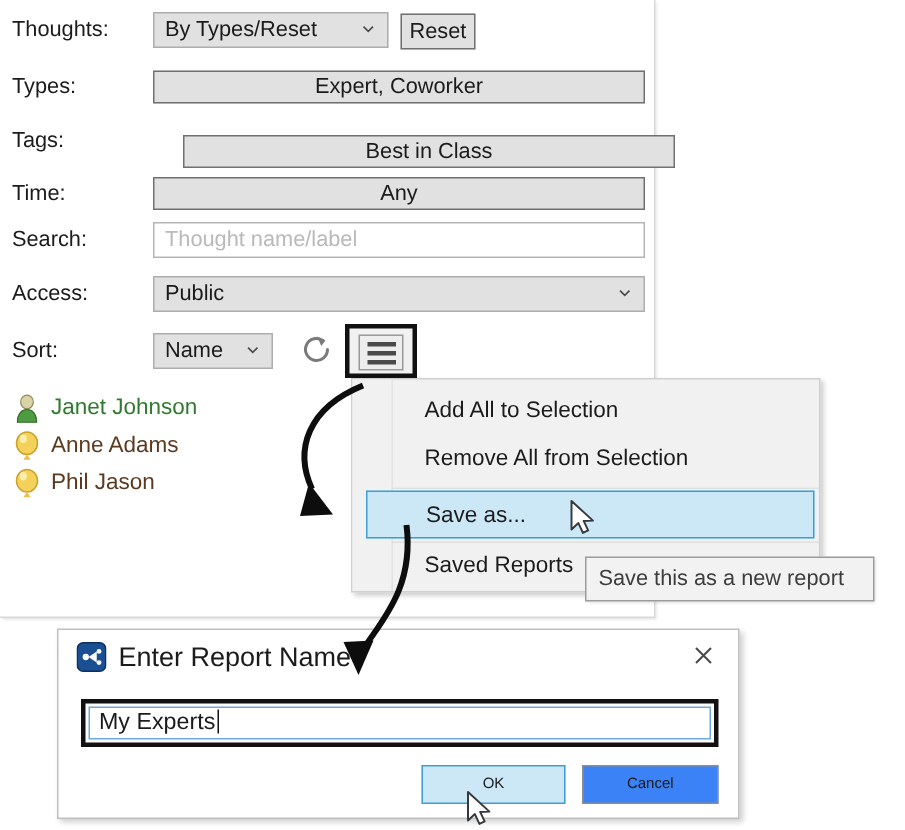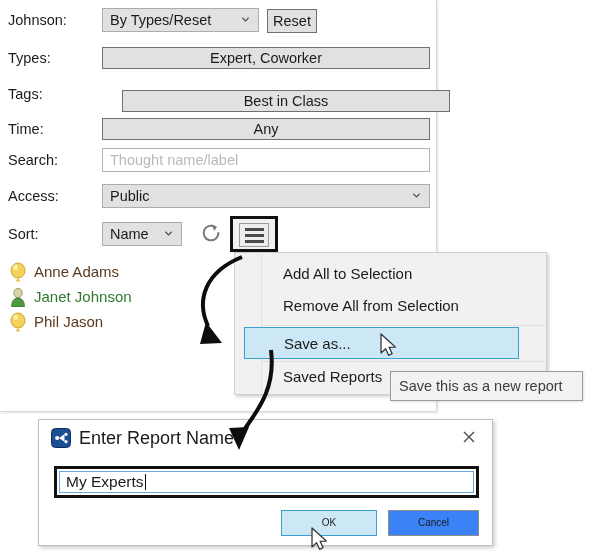--- a/index.html
+++ b/index.html
@@ -79,21 +79,21 @@
   }
   #context-menu .gutter{
     position:absolute;left:0;top:0;width:26px;height:100%;
     background:#f1f1f1;border-right:1px solid #e2e2e2;
   }
   .menu-item{
     position:absolute;left:26px;width:285px;height:32px;line-height:32px;
     font-size:15px;color:#1b1b1b;padding-left:22px;box-sizing:border-box;
   }
   .menu-item.highlight{
-    left:9px;width:275px;
+    left:9px;width:299px;
     background:#cce8f7;border:1px solid #3c9fd4;padding-left:39px;
   }
   .menu-sep{
     position:absolute;left:26px;width:285px;height:1px;background:#e0e0e0;
   }
 
   
   #tooltip{
     position:absolute;left:390px;top:371px;width:193px;height:30px;
     background:#f2f2f2;border:1px solid #9b9b9b;
@@ -137,21 +137,21 @@
 
   
   #overlay{position:absolute;left:0;top:0;width:603px;height:553px;pointer-events:none;}
 </style>
 </head>
 <body>
 
 <div id="filter-panel">
 
   <div class="row" style="top:6px;">
-    <span class="row-label">Johnson:</span>
+    <span class="row-label">Thoughts:</span>
     <div class="ctl combo" style="left:102px;top:2px;width:157px;">
       <span>By Types/Reset</span>
       <svg class="chev" viewBox="0 0 10 10">
         <path d="M1.5 3.5 L5 7 L8.5 3.5" fill="none" stroke="#4a4a4a" stroke-width="1.2"></path>
       </svg>
     </div>
     <div class="ctl btn-gray" style="left:267px;top:3px;width:50px;height:24px;line-height:22px;border-color:#707070;">Reset</div>
   </div>
 
   <div class="row" style="top:44px;">
@@ -204,33 +204,33 @@
       <div class="bar" style="top:4px;"></div>
       <div class="bar" style="top:10px;"></div>
       <div class="bar" style="top:16px;"></div>
     </div>
   </div>
 
   <div id="thought-list">
 
     <div class="thought-item">
       <svg class="t-icon" viewBox="0 0 22 20">
+        <ellipse cx="10" cy="6" rx="4.2" ry="4.6" fill="#d9d3a6" stroke="#8e8a5e" stroke-width=".8"></ellipse>
+        <path d="M3.6 19.5 C3.6 13.6 6.6 11 10 11 C13.4 11 16.4 13.6 16.4 19.5 Z" fill="#4f9b41" stroke="#2f6b27" stroke-width=".8"></path>
+      </svg>
+      <span class="t-name" style="color:#2f7a2f">Janet Johnson</span>
+    </div>
+
+    <div class="thought-item">
+      <svg class="t-icon" viewBox="0 0 22 20">
         <ellipse cx="10" cy="8.5" rx="7" ry="7.5" fill="#f4d25a" stroke="#c9a22c" stroke-width="1"></ellipse>
         <ellipse cx="7.5" cy="5.5" rx="2.4" ry="2.8" fill="#fdf2b6" opacity=".85"></ellipse>
         <path d="M10 16 L7.5 19.5 L12.5 19.5 Z" fill="#e8c24a"></path>
       </svg>
       <span class="t-name" style="color:#5b3a1e">Anne Adams</span>
-    </div>
-
-    <div class="thought-item">
-      <svg class="t-icon" viewBox="0 0 22 20">
-        <ellipse cx="10" cy="6" rx="4.2" ry="4.6" fill="#d9d3a6" stroke="#8e8a5e" stroke-width=".8"></ellipse>
-        <path d="M3.6 19.5 C3.6 13.6 6.6 11 10 11 C13.4 11 16.4 13.6 16.4 19.5 Z" fill="#4f9b41" stroke="#2f6b27" stroke-width=".8"></path>
-      </svg>
-      <span class="t-name" style="color:#2f7a2f">Janet Johnson</span>
     </div>
 
     <div class="thought-item">
       <svg class="t-icon" viewBox="0 0 22 20">
         <ellipse cx="10" cy="8.5" rx="7" ry="7.5" fill="#f4d25a" stroke="#c9a22c" stroke-width="1"></ellipse>
         <ellipse cx="7.5" cy="5.5" rx="2.4" ry="2.8" fill="#fdf2b6" opacity=".85"></ellipse>
         <path d="M10 16 L7.5 19.5 L12.5 19.5 Z" fill="#e8c24a"></path>
       </svg>
       <span class="t-name" style="color:#5b3a1e">Phil Jason</span>
     </div>

